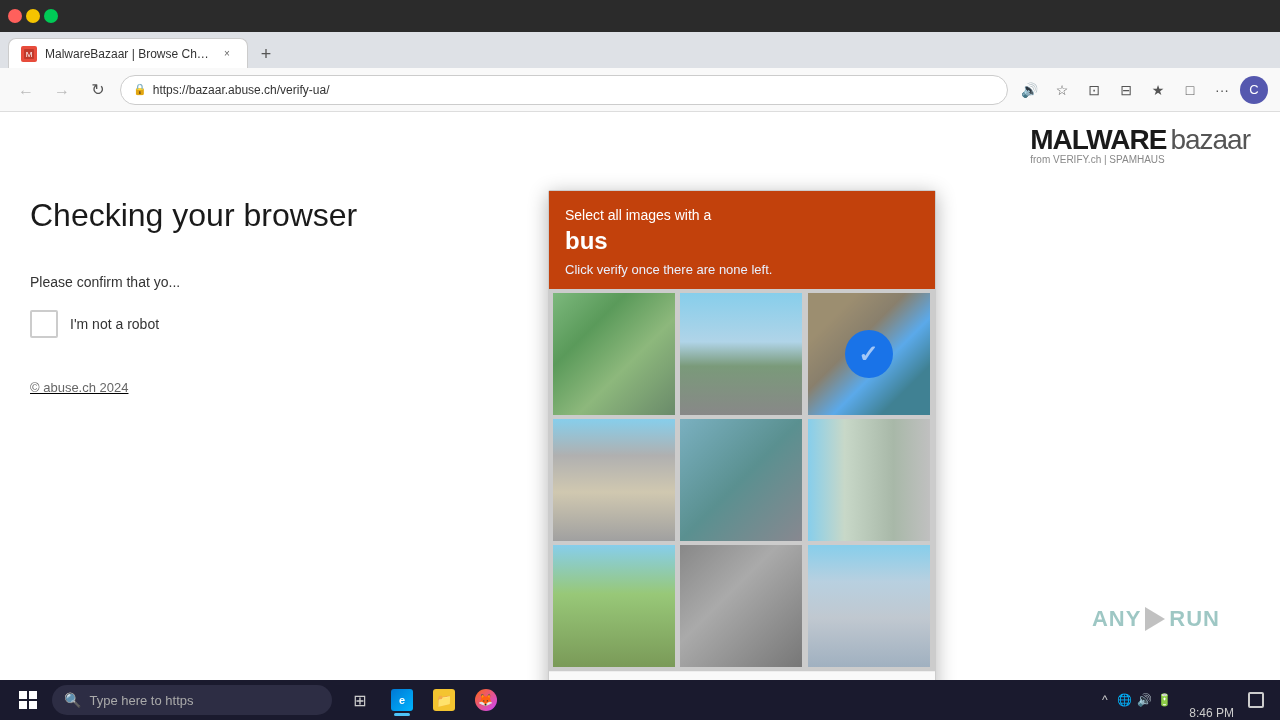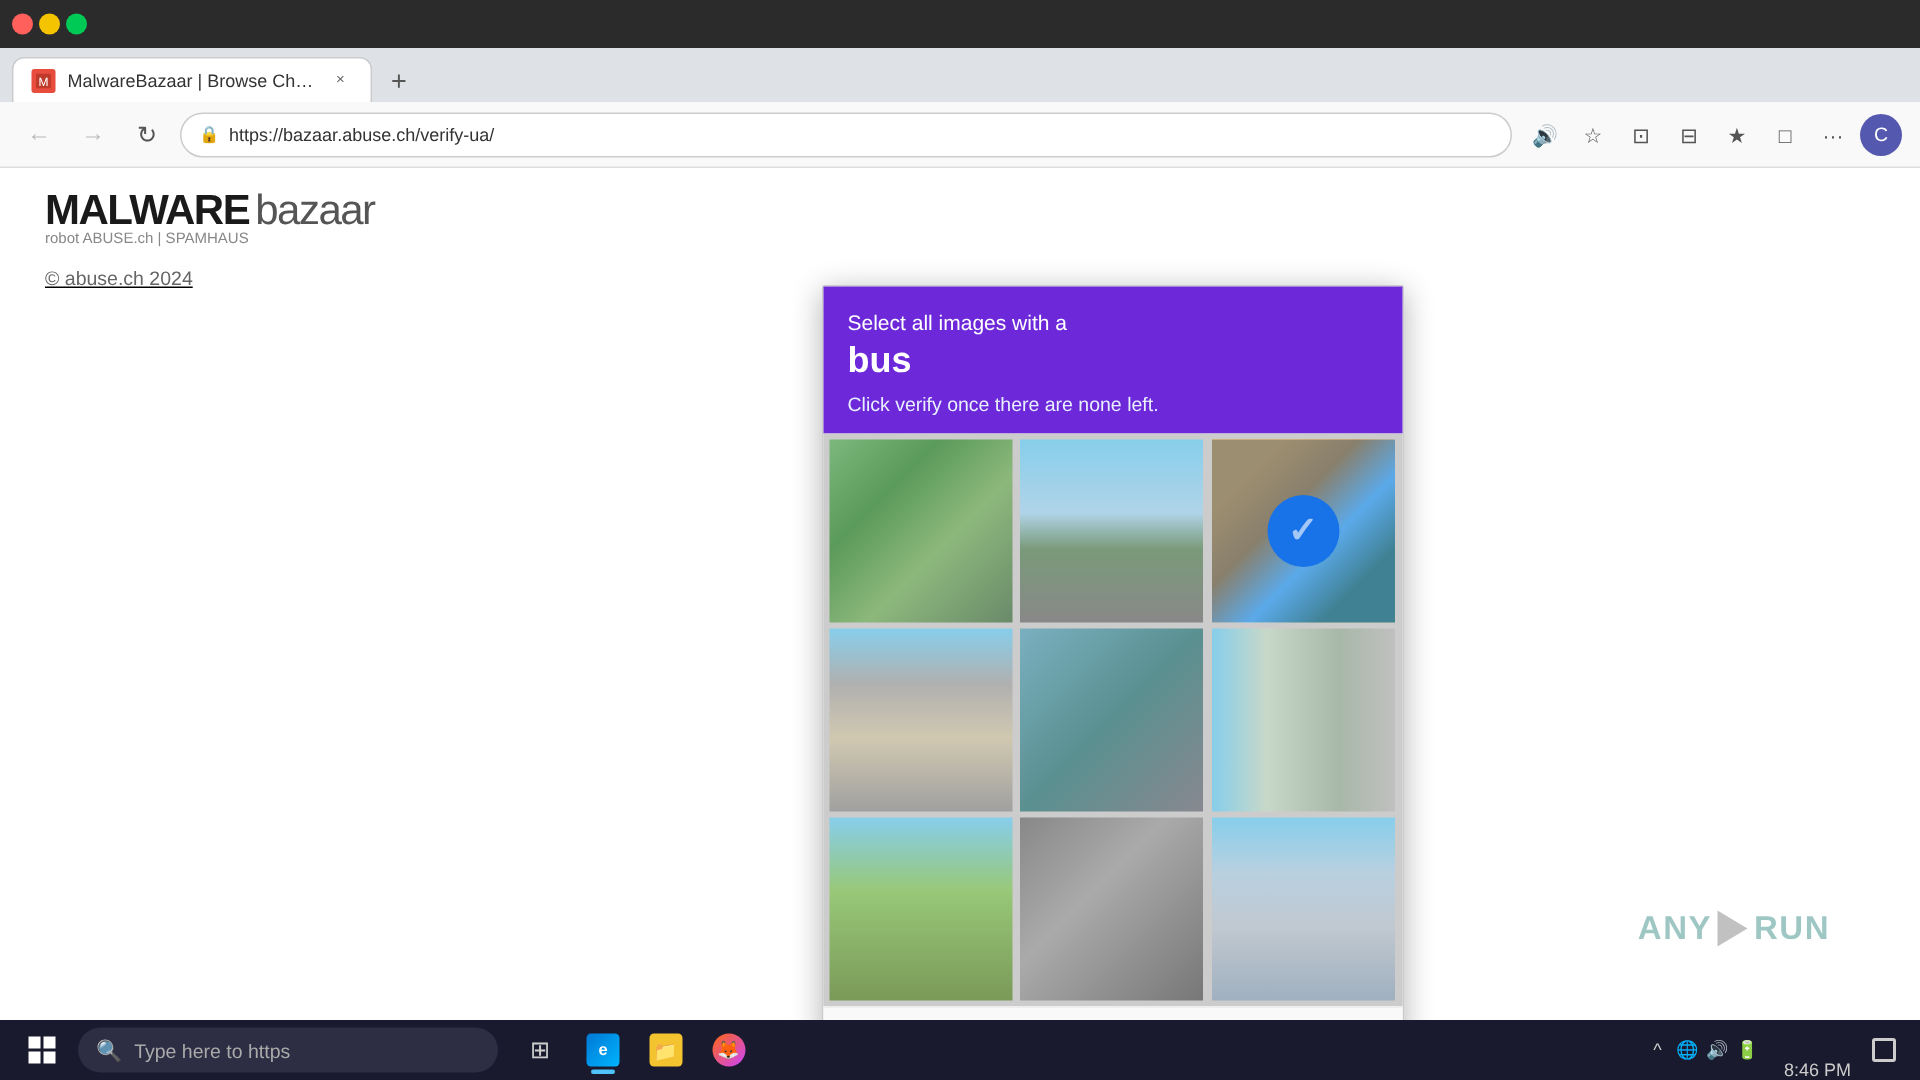--- a/index.html
+++ b/index.html
@@ -26,38 +26,38 @@
     .address-bar { flex: 1; height: 30px; background: #fff; border: 1px solid #ccc; border-radius: 15px; display: flex; align-items: center; padding: 0 12px; font-size: 12px; color: #333; gap: 6px; }
     .address-lock { color: #555; font-size: 11px; }
     .address-text { flex: 1; }
     .nav-actions { display: flex; gap: 4px; }
     .nav-action-btn { width: 28px; height: 28px; display: flex; align-items: center; justify-content: center; border-radius: 50%; cursor: pointer; color: #555; font-size: 14px; }
 
     
     .page-content { flex: 1; background: #fff; position: relative; overflow: hidden; }
 
     
-    .site-header { padding: 12px 30px; display: flex; align-items: center; justify-content: flex-start; }
+    .site-header { padding: 12px 30px; display: flex; align-items: center; justify-content: flex-end; }
     .site-logo { display: flex; flex-direction: column; }
     .logo-main { font-size: 28px; font-weight: 700; color: #1a1a1a; letter-spacing: -1px; }
     .logo-main span { color: #333; font-weight: 400; }
     .logo-sub { font-size: 11px; color: #666; margin-top: -2px; }
     .site-nav { display: flex; gap: 4px; align-items: center; }
     .nav-link { padding: 6px 12px; font-size: 14px; color: #333; text-decoration: none; border-radius: 4px; cursor: pointer; display: flex; align-items: center; gap: 4px; }
 
     
     .page-main { padding: 20px 30px; }
     .page-title { font-size: 32px; color: #1a1a1a; font-weight: 300; margin-bottom: 40px; }
     .captcha-area { display: flex; align-items: center; gap: 12px; margin: 20px 0; }
     .captcha-checkbox { width: 28px; height: 28px; border: 2px solid #ccc; background: #fff; border-radius: 2px; cursor: pointer; }
     .captcha-label { font-size: 14px; color: #333; }
 
     
     .captcha-modal { position: absolute; top: 78px; left: 548px; width: 388px; background: #fff; border: 1px solid #ccc; border-radius: 2px; box-shadow: 0 4px 20px rgba(0,0,0,0.3); z-index: 100; }
-    .captcha-header { background: #6d28d9; padding: 16px 16px 12px; }
+    .captcha-header { background: #c2410c; padding: 16px 16px 12px; }
     .captcha-instruction { font-size: 14px; color: #fff; margin-bottom: 4px; }
     .captcha-keyword { font-size: 24px; font-weight: 700; color: #fff; line-height: 1.2; }
     .captcha-subtext { font-size: 13px; color: #e8f0ff; margin-top: 6px; }
 
     .captcha-grid { display: grid; grid-template-columns: repeat(3, 1fr); gap: 4px; padding: 4px; background: #ccc; }
     .captcha-cell { width: 122px; height: 122px; overflow: hidden; cursor: pointer; position: relative; background: #888; }
     .captcha-cell.selected::after { content: ''; position: absolute; inset: 0; background: rgba(26, 115, 232, 0.4); }
     .captcha-cell.selected .check-overlay { display: flex; }
     .check-overlay { display: none; position: absolute; top: 50%; left: 50%; transform: translate(-50%, -50%); width: 48px; height: 48px; background: #1a73e8; border-radius: 50%; align-items: center; justify-content: center; }
     .check-overlay::after { content: '✓'; color: #fff; font-size: 24px; font-weight: 700; }
@@ -158,24 +158,32 @@
     </div>
   </div>
 
   <div class="page-content">
 
     <div class="site-header">
       <div class="site-logo">
         <div class="logo-main">
           <span style="font-weight:700; color:#1a1a1a;">MALWARE</span><span style="font-weight:400; color:#555; margin-left:4px;">bazaar</span>
         </div>
-        <div class="logo-sub" style="font-size:10px; color:#888;">robot ABUSE.ch | SPAMHAUS</div>
-      </div>
-    </div>
-
+        <div class="logo-sub" style="font-size:10px; color:#888;">from VERIFY.ch | SPAMHAUS</div>
+      </div>
+    </div>
+
+    <div class="page-main">
+      <h1 class="page-title">Checking your browser</h1>
+      <p class="please-confirm">Please confirm that yo...</p>
+      <div class="captcha-area">
+        <div class="captcha-checkbox"></div>
+        <span class="captcha-label">I'm not a robot</span>
+      </div>
+    </div>
 
     <div style="padding: 0 30px; text-decoration: underline;">
       <span style="font-size:13px; color:#666;">© abuse.ch 2024</span>
     </div>
 
     <div class="captcha-modal">
       <div class="captcha-header">
         <div class="captcha-instruction">Select all images with a</div>
         <div class="captcha-keyword">bus</div>
         <div class="captcha-subtext">Click verify once there are none left.</div>

